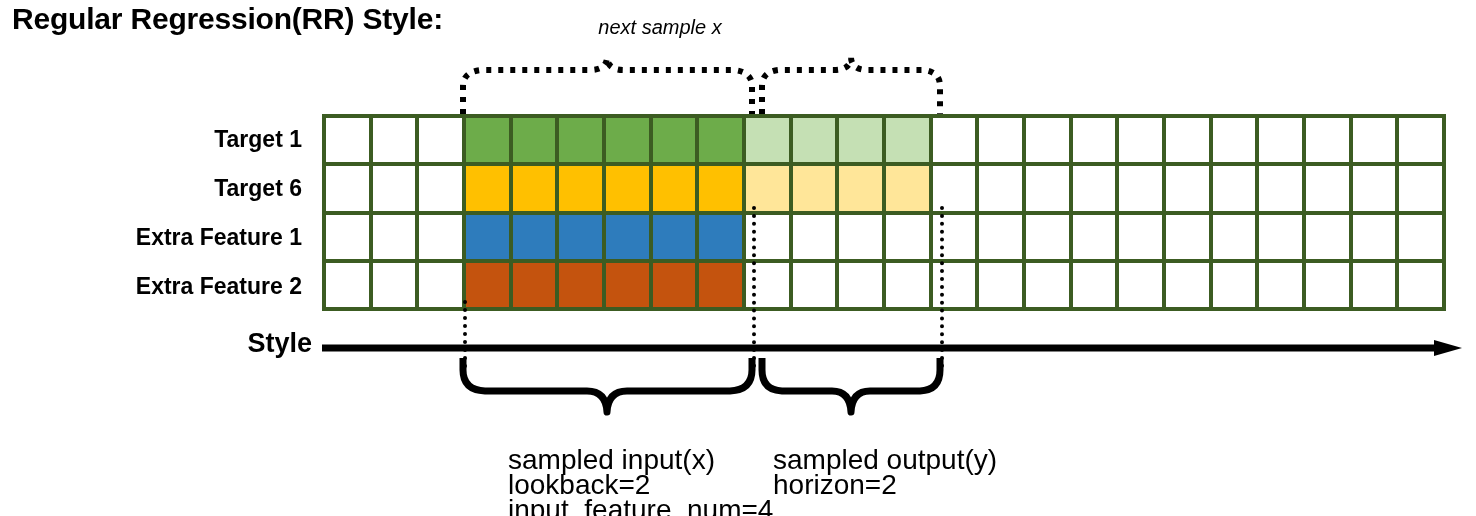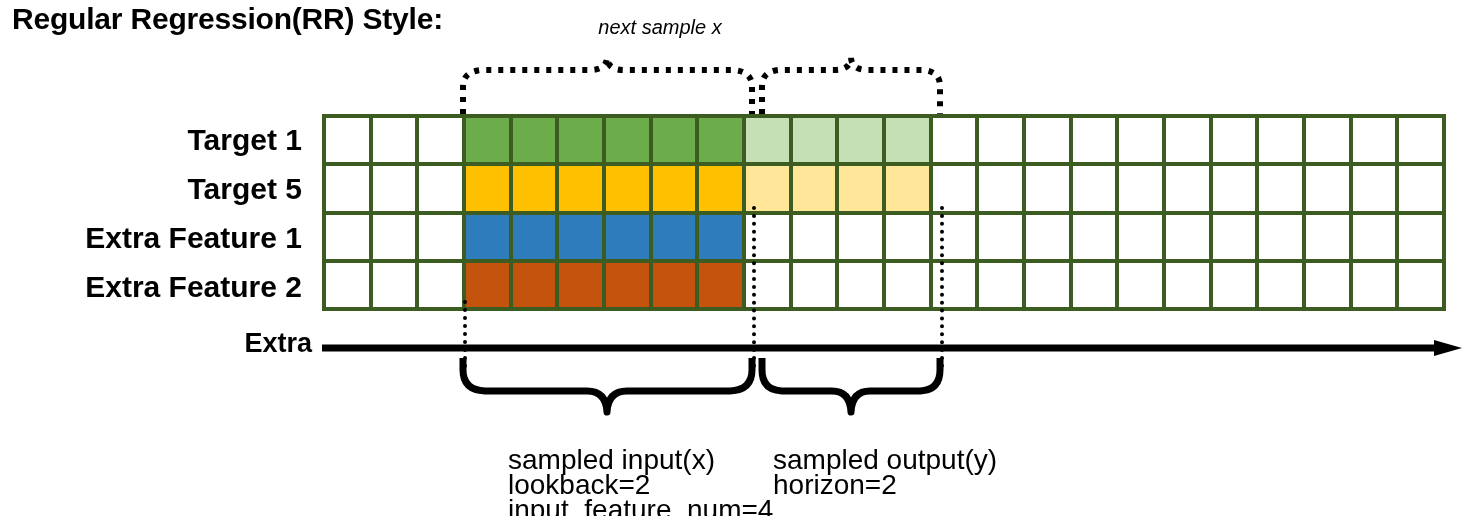--- a/index.html
+++ b/index.html
@@ -50,21 +50,21 @@
     width: 312px;
     height: 196px;
   }
   .row-label {
     position: absolute;
     right: 0;
     width: 312px;
     height: 49px;
     line-height: 49px;
     text-align: right;
-    font-size: 30px;
+    font-size: 23px;
     font-weight: 700;
     white-space: nowrap;
     padding-right: 10px;
     box-sizing: border-box;
   }
 
   
   #grid {
     position: absolute;
     left: 322px;
@@ -139,21 +139,21 @@
 
     <path d="M 23,86 L 23,58 Q 23,44 41,42 L 150,42 Q 166,42 167,30
              Q 168,42 184,42 L 294,42 Q 312,44 312,58 L 312,86" fill="none" stroke="#000000" stroke-width="6" stroke-linecap="butt" stroke-dasharray="5,7"></path>
 
     <path d="M 322,86 L 322,58 Q 322,44 338,42 L 394,42 Q 410,42 411,30
              Q 412,42 428,42 L 484,42 Q 500,44 500,58 L 500,86" fill="none" stroke="#000000" stroke-width="6" stroke-linecap="butt" stroke-dasharray="5,7"></path>
   </svg>
 
   <div id="row-labels">
     <div class="row-label" style="top:0px;">Target 1</div>
-    <div class="row-label" style="top:49px;">Target 5</div>
+    <div class="row-label" style="top:49px;">Target 6</div>
     <div class="row-label" style="top:98px;">Extra Feature 1</div>
     <div class="row-label" style="top:147px;">Extra Feature 2</div>
   </div>
 
   <div id="grid" style="background: rgb(60, 92, 34); grid-template-columns: repeat(24, 1fr); grid-template-rows: repeat(4, 1fr);">
       <div class="cell" style="background: rgb(255, 255, 255);"></div>
       <div class="cell" style="background: rgb(255, 255, 255);"></div>
       <div class="cell" style="background: rgb(255, 255, 255);"></div>
       <div class="cell" style="background: rgb(109, 172, 74);"></div>
       <div class="cell" style="background: rgb(109, 172, 74);"></div>
@@ -247,21 +247,21 @@
       <div class="cell" style="background: rgb(255, 255, 255);"></div>
       <div class="cell" style="background: rgb(255, 255, 255);"></div>
       <div class="cell" style="background: rgb(255, 255, 255);"></div>
       <div class="cell" style="background: rgb(255, 255, 255);"></div>
     </div>
 
   <div class="vguide" style="left:463px; top:300px; height:68px;"></div>
   <div class="vguide" style="left:752px; top:206px; height:162px;"></div>
   <div class="vguide" style="left:940px; top:206px; height:162px;"></div>
 
-  <div id="time-label">Extra</div>
+  <div id="time-label">Style</div>
   <svg id="time-axis" viewBox="0 0 1140 16" xmlns="http://www.w3.org/2000/svg">
     <line x1="0" y1="8" x2="1118" y2="8" stroke="#000000" stroke-width="7"></line>
     <polygon points="1112,0 1140,8 1112,16" fill="#000000"></polygon>
   </svg>
 
   <svg class="brace-svg" id="bottom-braces" style="left:440px; top:358px; width:540px; height:62px;" viewBox="0 0 540 62" xmlns="http://www.w3.org/2000/svg">
 
     <path d="M 23,0 L 23,12 Q 23,32 45,33 L 147,33 Q 166,33 167,54
              Q 168,33 187,33 L 290,33 Q 312,32 312,12 L 312,0" fill="none" stroke="#000000" stroke-width="7" stroke-linecap="butt" stroke-linejoin="round"></path>
 

